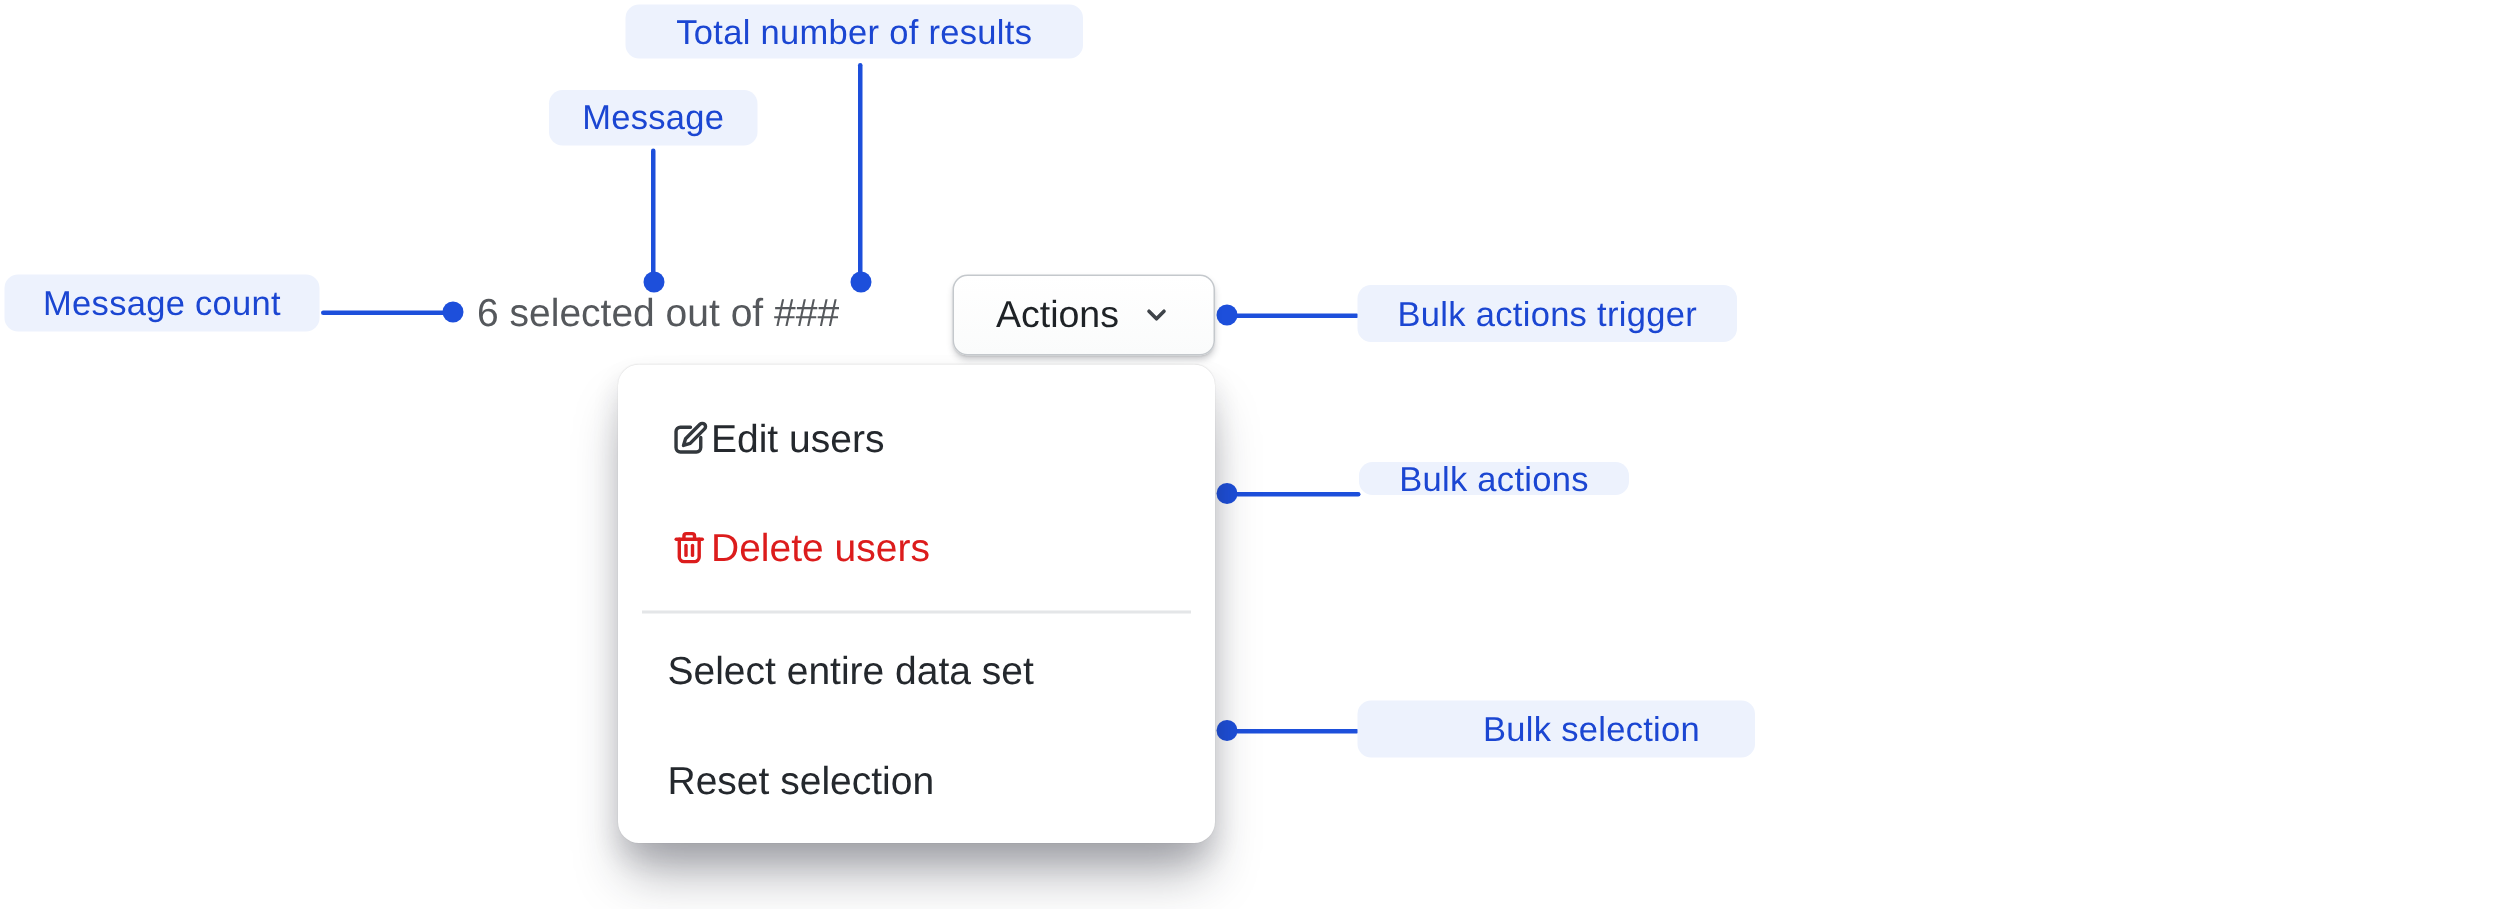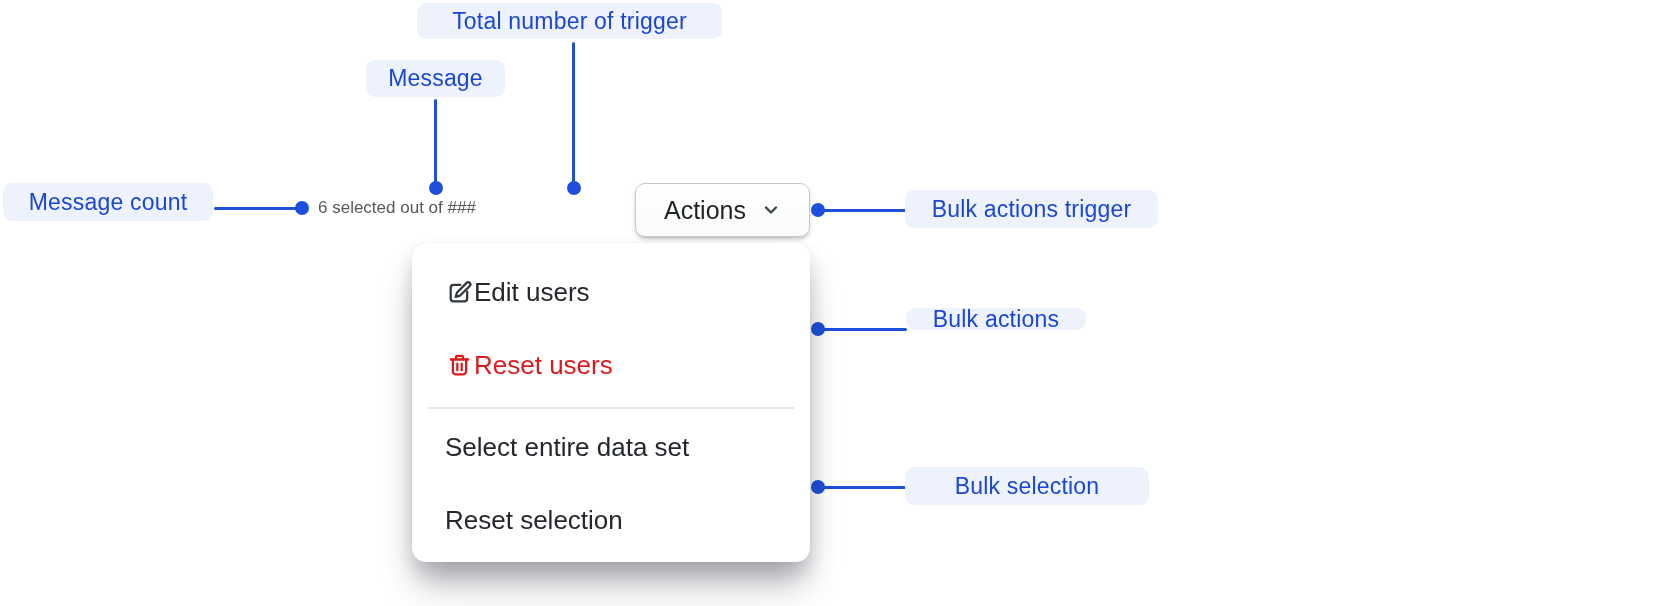--- a/index.html
+++ b/index.html
@@ -24,21 +24,21 @@
     font-weight: 500;
     letter-spacing: 0.2px;
     border-radius: 9px;
     white-space: nowrap;
   }
   #pill-total          { left: 417px; top: 3px;   width: 305px; height: 36px; }
   #pill-message        { left: 366px; top: 60px;  width: 139px; height: 37px; }
   #pill-selected       { left: 3px;   top: 183px; width: 210px; height: 38px; }
   #pill-trigger        { left: 905px; top: 190px; width: 253px; height: 38px; }
   #pill-bulk-actions   { left: 906px; top: 308px; width: 180px; height: 22px; }
-  #pill-bulk-selection { left: 905px; top: 467px; width: 244px; height: 38px; }
+  #pill-bulk-selection { left: 905px; top: 467px; width: 218px; height: 38px; padding-left: 47px; }
 
   
   .cline { position: absolute; background: var(--connector-blue, #1d4fdb); border-radius: 2px; }
   #line-total          { left: 572px; top: 42px;  width: 3px;  height: 141px; }
   #line-message        { left: 434px; top: 99px;  width: 3px;  height: 84px; }
   #line-selected       { left: 214px; top: 207px; width: 90px;  height: 3px; }
   #line-trigger        { left: 818px; top: 209px; width: 88px;  height: 3px; }
   #line-bulk-actions   { left: 818px; top: 328px; width: 89px;  height: 3px; }
   #line-bulk-selection { left: 818px; top: 486px; width: 88px;  height: 3px; }
 
@@ -52,21 +52,21 @@
   #dot-total          { left: 567px; top: 181px; }
   #dot-selected       { left: 295px; top: 201px; }
   #dot-trigger        { left: 811px; top: 203px; }
   #dot-bulk-actions   { left: 811px; top: 322px; }
   #dot-bulk-selection { left: 811px; top: 480px; }
 
   
   .message {
     position: absolute;
     left: 318px; top: 192px;
-    font-size: 17px;
+    font-size: 26px;
     line-height: 32px;
     color: var(--message-text, #55585c);
     white-space: nowrap;
   }
   .actions-btn {
     position: absolute;
     left: 635px; top: 183px;
     width: 175px; height: 54px;
     display: flex;
     align-items: center;
@@ -131,21 +131,21 @@
   <div class="cline" id="line-bulk-actions"></div>
   <div class="cline" id="line-bulk-selection"></div>
 
   <div class="cdot" id="dot-message"></div>
   <div class="cdot" id="dot-total"></div>
   <div class="cdot" id="dot-selected"></div>
   <div class="cdot" id="dot-trigger"></div>
   <div class="cdot" id="dot-bulk-actions"></div>
   <div class="cdot" id="dot-bulk-selection"></div>
 
-  <div class="pill" id="pill-total">Total number of trigger</div>
+  <div class="pill" id="pill-total">Total number of results</div>
   <div class="pill" id="pill-message">Message</div>
   <div class="pill" id="pill-selected">Message count</div>
   <div class="pill" id="pill-trigger">Bulk actions trigger</div>
   <div class="pill" id="pill-bulk-actions">Bulk actions</div>
   <div class="pill" id="pill-bulk-selection">Bulk selection</div>
 
   <div class="message">6 selected out of ###</div>
 
   <button class="actions-btn">
     <span>Actions</span>
@@ -171,21 +171,21 @@
     <div class="menu-item destructive" id="mi-delete">
       <span class="mi-icon">
         <svg width="29" height="29" viewBox="0 0 28 28" fill="none" stroke="currentColor" stroke-width="2.2" stroke-linecap="round" stroke-linejoin="round">
           <path d="M5.6 8.2 H22.4"></path>
           <path d="M10.6 7.9 V6.1 a1.5 1.5 0 0 1 1.5-1.5 h3.8 a1.5 1.5 0 0 1 1.5 1.5 V7.9"></path>
           <path d="M7.6 8.2 V19.6 a3 3 0 0 0 3 3 h6.8 a3 3 0 0 0 3-3 V8.2"></path>
           <path d="M11.9 12.2 v6.4"></path>
           <path d="M16.1 12.2 v6.4"></path>
         </svg>
       </span>
-      <span>Reset users</span>
+      <span>Delete users</span>
     </div>
 
     <div class="menu-divider"></div>
 
     <div class="menu-item" id="mi-select-all">
       <span>Select entire data set</span>
     </div>
 
     <div class="menu-item" id="mi-reset">
       <span>Reset selection</span>

